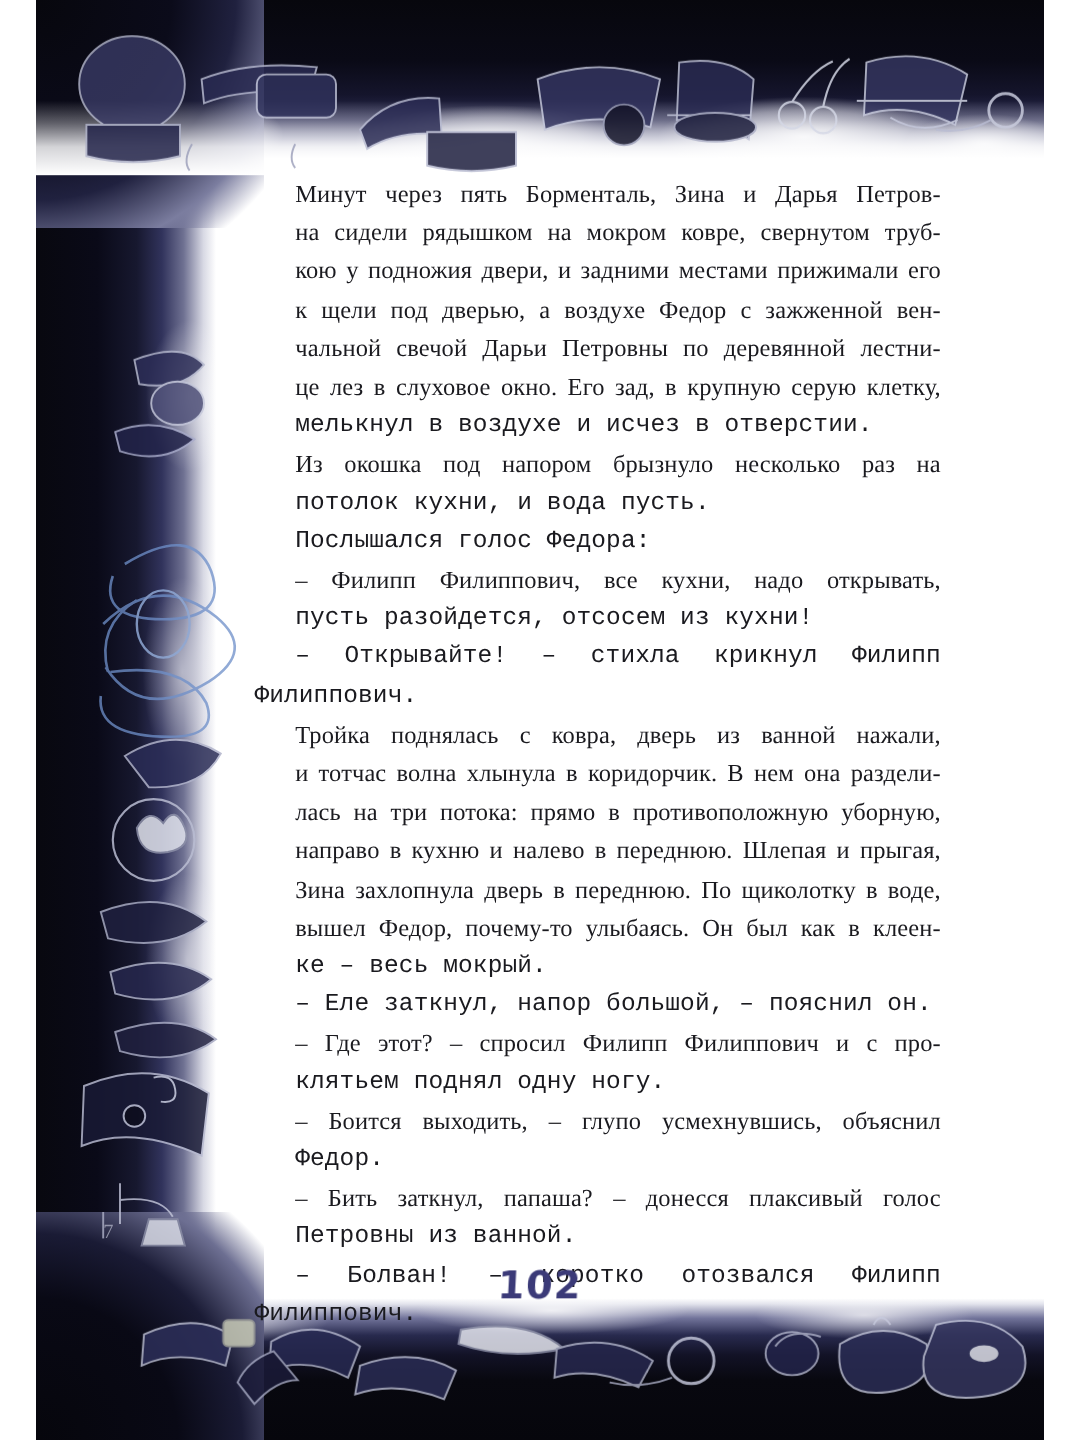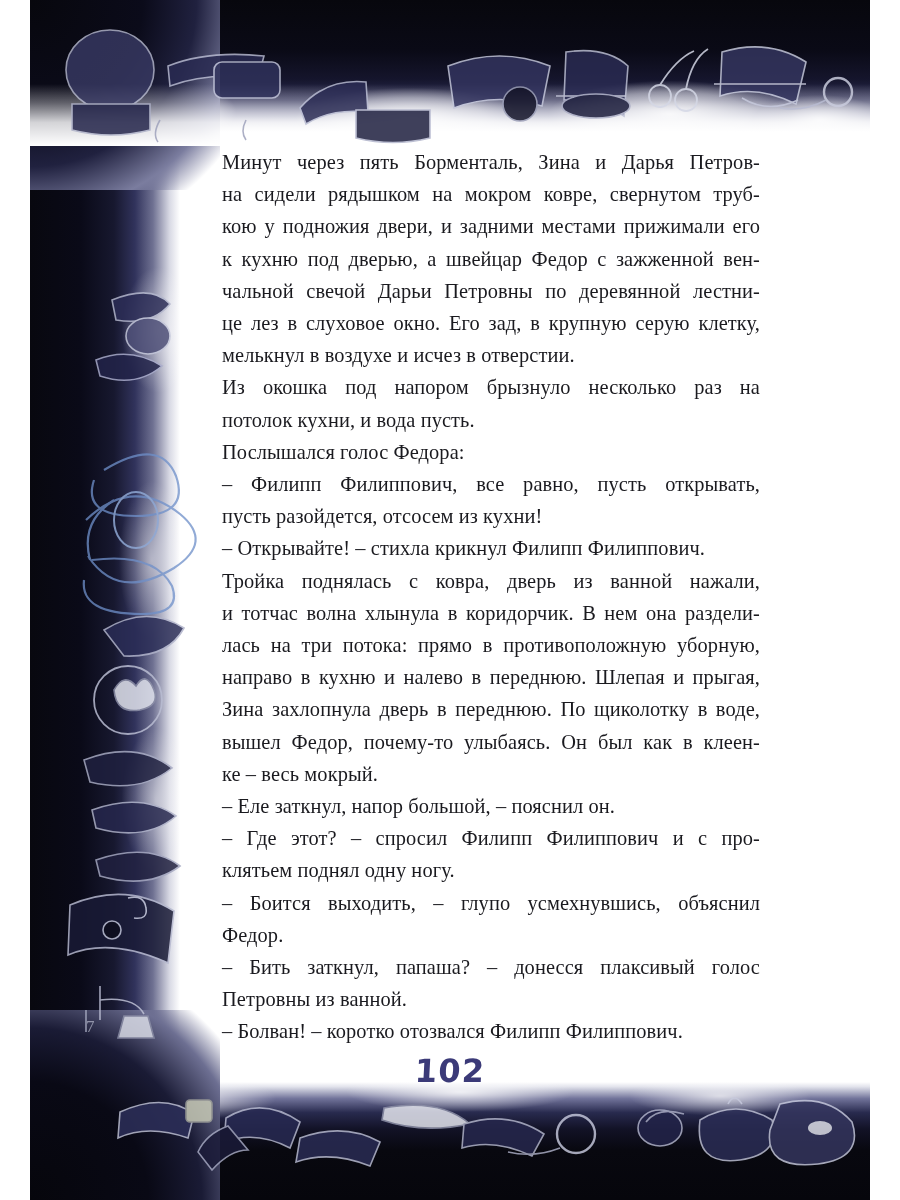--- a/index.html
+++ b/index.html
@@ -78,21 +78,21 @@
     left: 30px; bottom: 0px; width: 190px; height: 190px;
     background: radial-gradient(circle at 0% 100%, #06060c 0%, #090915 44%, #1a1b35 64%, #6d6f92 82%, rgba(255,255,255,0) 93%);
   }
 
   
   .illus-svg { left: 0; top: 0; width: 900px; height: 1200px; }
 
   
   .textblock {
     position: absolute;
-    left: 188px;
+    left: 212px;
     top: 146px;
     width: 572px;
     text-align: justify;
     text-justify: inter-word;
     color: #1a1a1f;
     font-size: 20.4px;
     line-height: 32.2px;
     letter-spacing: 0.1px;
     -webkit-hyphens: none;
     hyphens: none;
@@ -103,21 +103,21 @@
   }
   .textblock p:last-child { text-align: left; }
 
   
   .ln {
     display: block;
     text-align: justify;
     text-align-last: justify;
     white-space: pre-wrap;
   }
-  .ln.loose { text-align-last: left; }
+  .ln.loose { text-align-last: left; font-family: Liberation Mono, monospace; }
   .ln.indent { text-indent: 34px; }
 
   
   .folio {
     position: absolute;
     left: 0;
     right: 0;
     top: 1052px;
     text-align: center;
     color: #3b3a78;
@@ -210,38 +210,38 @@
       <path d="M684 1114 q-26 -8 -38 8" stroke="#a9acc3"></path>
     </g>
   </svg>
 
   <div class="textblock">
 
     <p>
       <span class="ln indent">Минут через пять Борменталь, Зина и Дарья Петров-</span>
       <span class="ln">на сидели рядышком на мокром ковре, свернутом труб-</span>
       <span class="ln">кою у подножия двери, и задними местами прижимали его</span>
-      <span class="ln">к кухню под дверью, а швейцар Федор с зажженной вен-</span>
+      <span class="ln">к щели под дверью, а воздухе Федор с зажженной вен-</span>
       <span class="ln">чальной свечой Дарьи Петровны по деревянной лестни-</span>
       <span class="ln">це лез в слуховое окно. Его зад, в крупную серую клетку,</span>
       <span class="ln loose">мелькнул в воздухе и исчез в отверстии.</span>
     </p>
 
 
     <p>
       <span class="ln indent">Из окошка под напором брызнуло несколько раз на</span>
       <span class="ln loose">потолок кухни, и вода пусть.</span>
     </p>
 
     <p>
       <span class="ln loose indent">Послышался голос Федора:</span>
     </p>
 
     <p>
-      <span class="ln indent">– Филипп Филиппович, все равно, пусть открывать,</span>
+      <span class="ln indent">– Филипп Филиппович, все кухни, надо открывать,</span>
       <span class="ln loose">пусть разойдется, отсосем из кухни!</span>
     </p>
 
     <p>
       <span class="ln loose indent">– Открывайте! – стихла крикнул Филипп Филиппович.</span>
     </p>
 
     <p>
       <span class="ln indent">Тройка поднялась с ковра, дверь из ванной нажали,</span>
       <span class="ln">и тотчас волна хлынула в коридорчик. В нем она раздели-</span>

